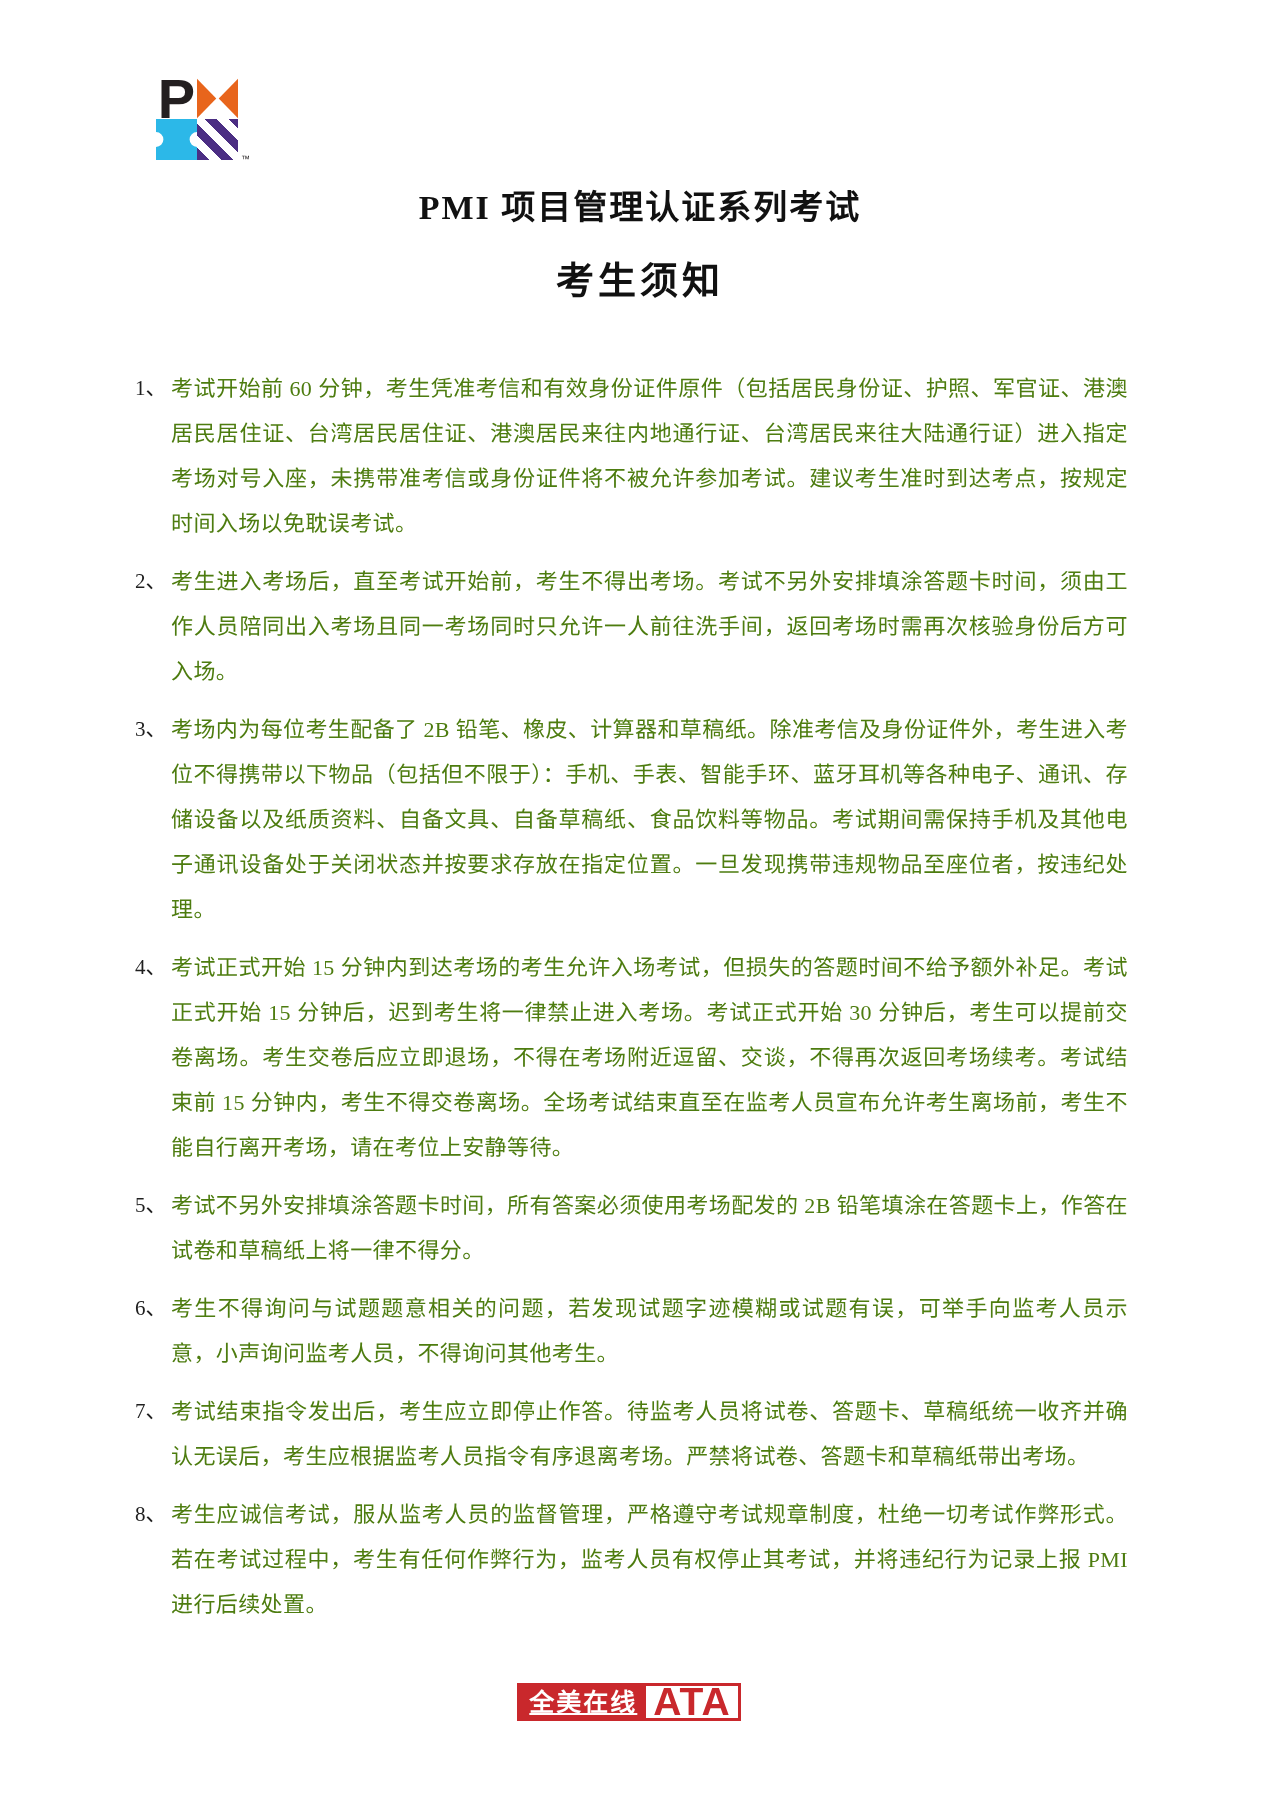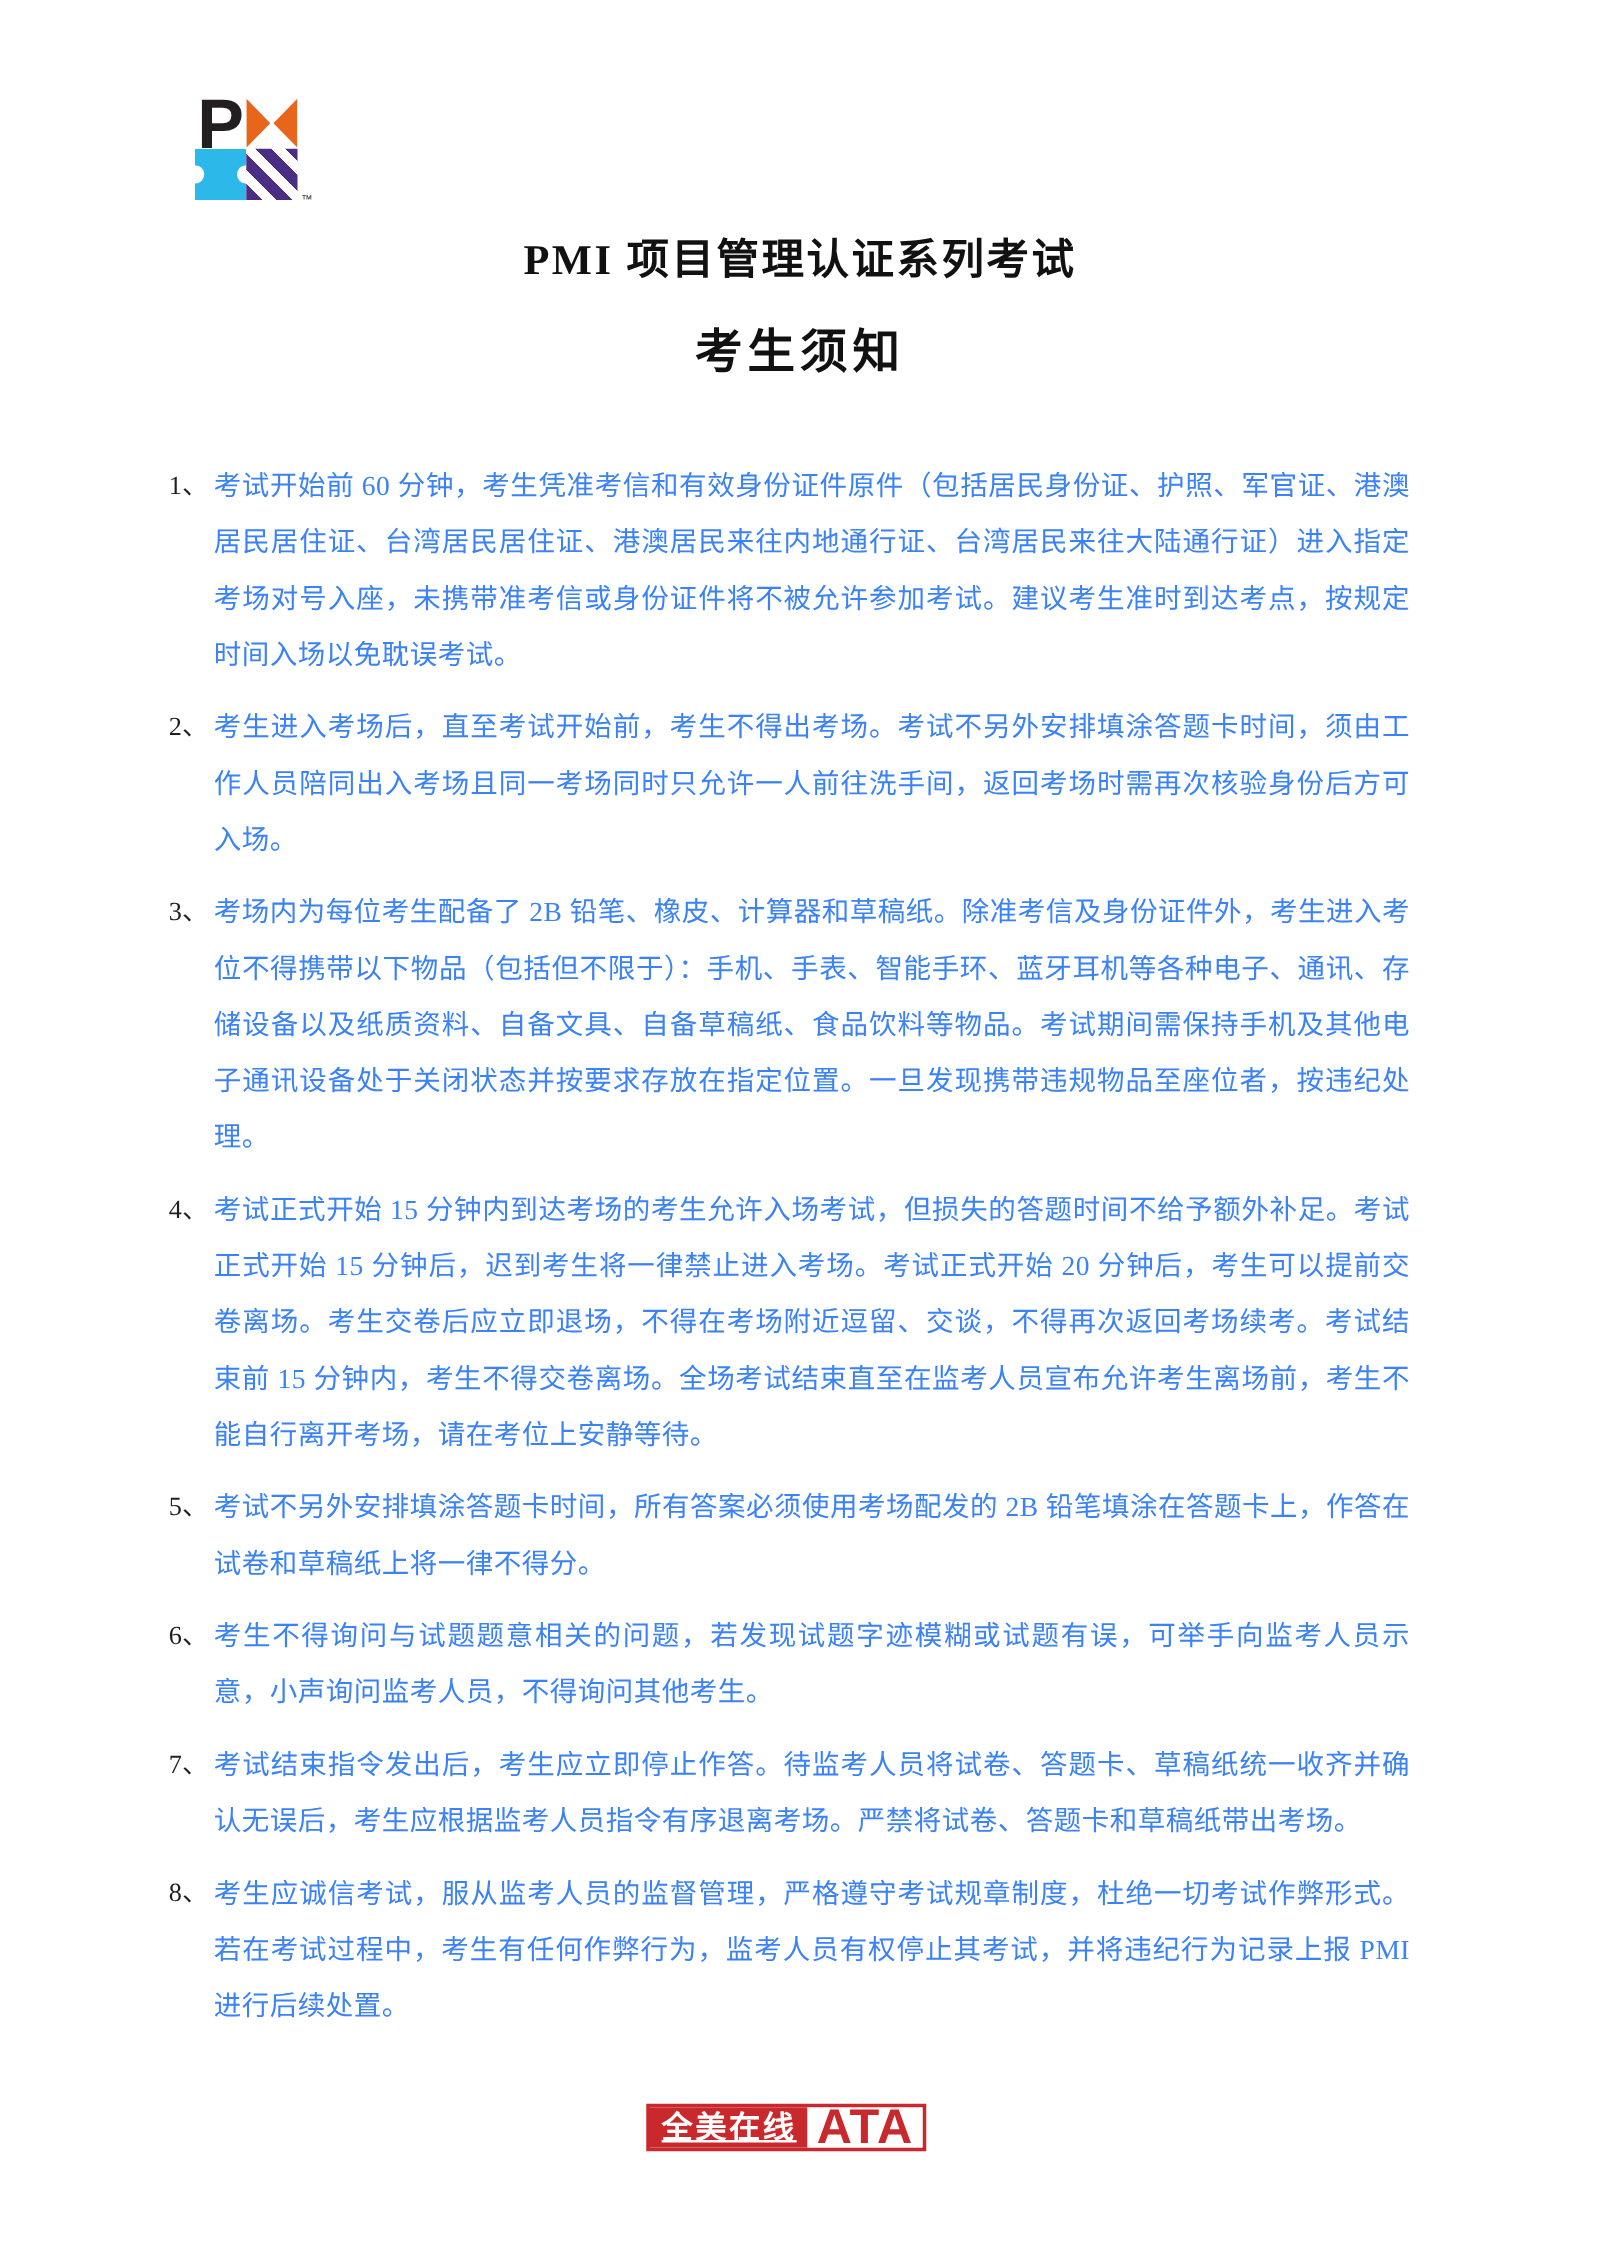--- a/index.html
+++ b/index.html
@@ -41,21 +41,21 @@
            letter-spacing:2px; color:#111; }
   .subtitle { position:absolute; top:250px; left:0; right:0;
               text-align:center; font-size:38px; font-weight:bold;
               letter-spacing:4px; color:#111; }
 
   
   .notices { position:absolute; top:366px; left:135px; width:993px; list-style:none; }
   .notice { display:flex; margin-bottom:13px; }
   .num { flex:none; width:36px; font-size:21px; line-height:45px; color:#1f1f1f; }
   .txt { flex:1; font-size:22px; line-height:45px; letter-spacing:0.4px;
-         text-align:justify; color:#3b82f6; }
+         text-align:justify; color:#4d7c0f; }
 
   
   .footer { position:absolute; top:1683px; left:0; right:0; display:flex; justify-content:center; }
   .ata { display:inline-flex; align-items:stretch;
          border:3px solid var(--ata-red,#c9282c);
          font-family:"Liberation Sans","DejaVu Sans",sans-serif; height:38px;
          margin-left:-22px; }
   .ata-cn { background:var(--ata-red,#c9282c); color:#ffffff;
             font-weight:bold; font-size:25px; line-height:32px;
             padding:0 9px; letter-spacing:2px; display:flex; align-items:center;text-decoration:underline; }
@@ -98,21 +98,21 @@
     <li class="notice">
       <span class="num">2、</span>
       <span class="txt">考生进入考场后，直至考试开始前，考生不得出考场。考试不另外安排填涂答题卡时间，须由工作人员陪同出入考场且同一考场同时只允许一人前往洗手间，返回考场时需再次核验身份后方可入场。</span>
     </li>
     <li class="notice">
       <span class="num">3、</span>
       <span class="txt">考场内为每位考生配备了 2B 铅笔、橡皮、计算器和草稿纸。除准考信及身份证件外，考生进入考位不得携带以下物品（包括但不限于）：手机、手表、智能手环、蓝牙耳机等各种电子、通讯、存储设备以及纸质资料、自备文具、自备草稿纸、食品饮料等物品。考试期间需保持手机及其他电子通讯设备处于关闭状态并按要求存放在指定位置。一旦发现携带违规物品至座位者，按违纪处理。</span>
     </li>
     <li class="notice">
       <span class="num">4、</span>
-      <span class="txt">考试正式开始 15 分钟内到达考场的考生允许入场考试，但损失的答题时间不给予额外补足。考试正式开始 15 分钟后，迟到考生将一律禁止进入考场。考试正式开始 20 分钟后，考生可以提前交卷离场。考生交卷后应立即退场，不得在考场附近逗留、交谈，不得再次返回考场续考。考试结束前 15 分钟内，考生不得交卷离场。全场考试结束直至在监考人员宣布允许考生离场前，考生不能自行离开考场，请在考位上安静等待。</span>
+      <span class="txt">考试正式开始 15 分钟内到达考场的考生允许入场考试，但损失的答题时间不给予额外补足。考试正式开始 15 分钟后，迟到考生将一律禁止进入考场。考试正式开始 30 分钟后，考生可以提前交卷离场。考生交卷后应立即退场，不得在考场附近逗留、交谈，不得再次返回考场续考。考试结束前 15 分钟内，考生不得交卷离场。全场考试结束直至在监考人员宣布允许考生离场前，考生不能自行离开考场，请在考位上安静等待。</span>
     </li>
     <li class="notice">
       <span class="num">5、</span>
       <span class="txt">考试不另外安排填涂答题卡时间，所有答案必须使用考场配发的 2B 铅笔填涂在答题卡上，作答在试卷和草稿纸上将一律不得分。</span>
     </li>
     <li class="notice">
       <span class="num">6、</span>
       <span class="txt">考生不得询问与试题题意相关的问题，若发现试题字迹模糊或试题有误，可举手向监考人员示意，小声询问监考人员，不得询问其他考生。</span>
     </li>
     <li class="notice">

